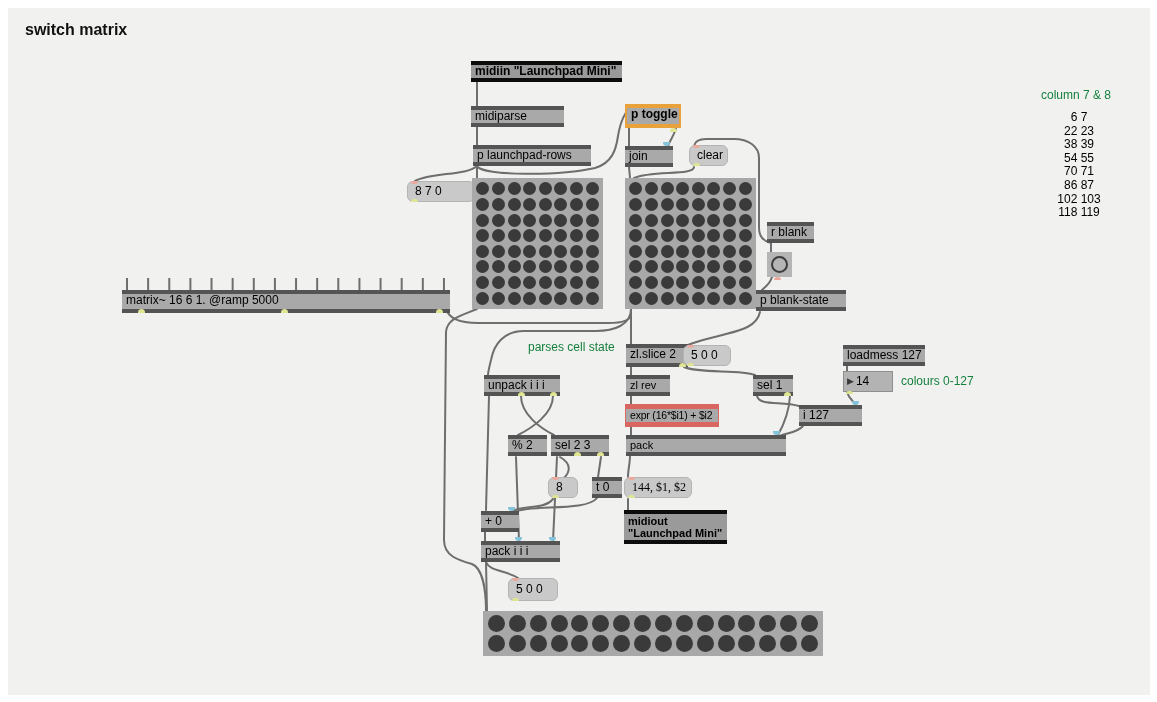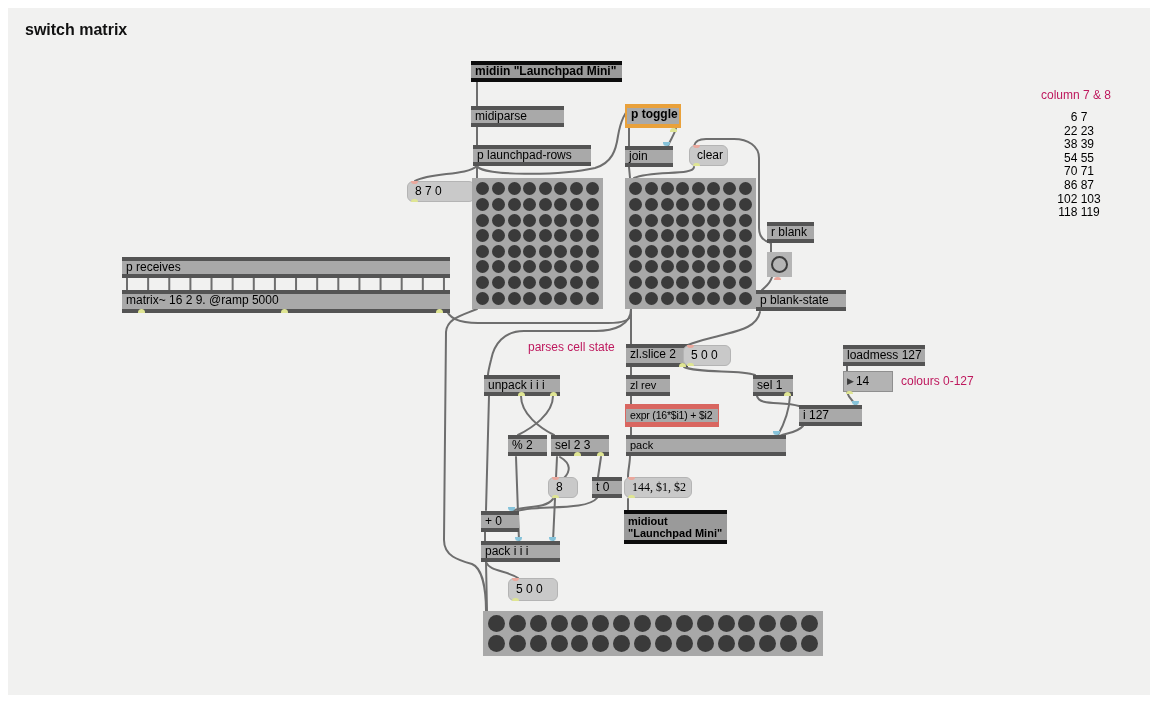--- a/index.html
+++ b/index.html
@@ -48,21 +48,21 @@
   .bang .ring{position:absolute;left:4px;top:4px;width:17px;height:17px;border:2.5px solid #3c3c3c;border-radius:50%;box-sizing:border-box;}
   .bang::after{content:"";position:absolute;bottom:-3px;left:7px;width:7px;height:3px;background:#eba89d;border-radius:4px 4px 0 0;}
   
   .numbox{
     position:absolute;height:21px;background:#b3b3b3;border:1px solid #8f8f8f;box-sizing:border-box;
     font-size:12px;line-height:19px;padding:0 3px;color:#000;
   }
   .numbox .tri{color:#3a3a3a;font-size:9px;vertical-align:1px;margin-right:2px;}
   .numbox::after{content:"";position:absolute;bottom:-3px;left:2px;width:7px;height:3px;background:#dfe593;border-radius:4px 4px 0 0;}
   
-  .comment{position:absolute;font-size:12px;color:#be185d;white-space:nowrap;}
+  .comment{position:absolute;font-size:12px;color:#15803d;white-space:nowrap;}
   .col-list{position:absolute;font-size:12px;color:#000000;text-align:center;line-height:13.6px;}
   
   .nub{position:absolute;width:7px;height:4px;z-index:3;}
   .nub.in{border-radius:0 0 4px 4px;}
   .nub.out{border-radius:4px 4px 0 0;}
   .nub.cold{background:#86c3da;}
   .nub.sig{background:#dfe593;}
   svg.cords{position:absolute;left:0;top:0;z-index:1;}
   .layer{position:absolute;left:0;top:0;z-index:2;width:100%;height:100%;}
 </style>
@@ -280,22 +280,21 @@
       <div class="dot" style="width: 13px; height: 13px;"></div>
       <div class="dot" style="width: 13px; height: 13px;"></div>
     </div>
 
   <div class="obj" style="left:767px;top:222px;width:47px;">r blank</div>
   <div class="bang" style="left:767px;top:252px;">
       <span class="ring"></span>
     </div>
   <div class="obj" style="left:756px;top:290px;width:90px;">p blank-state</div>
 
-  <div class="obj no-out" style="left:122px;top:257px;width:328px;">p receives</div>
-  <div class="obj no-in" style="left:122px;top:290px;width:328px;height:23px;">matrix~ 16 2 9. @ramp 5000</div>
+  <div class="obj no-in" style="left:122px;top:290px;width:328px;height:23px;">matrix~ 16 6 1. @ramp 5000</div>
   <span class="nub out sig" style="left:138px;bottom:auto;top:309px;"></span>
   <span class="nub out sig" style="left:281px;top:309px;"></span>
   <span class="nub out sig" style="left:436px;top:309px;"></span>
 
   <div class="comment" style="left:528px;top:340px;">parses cell state</div>
   <div class="obj" style="left:626px;top:344px;width:62px;height:23px;">zl.slice 2</div>
   <span class="nub out sig" style="left:679px;top:363px;"></span>
   <div class="msg" style="left:683px;top:345px;width:48px;">5 0 0</div>
   <div class="obj" style="left:484px;top:375px;width:76px;">unpack i i i</div>
   <span class="nub out sig" style="left:518px;top:392px;"></span>

